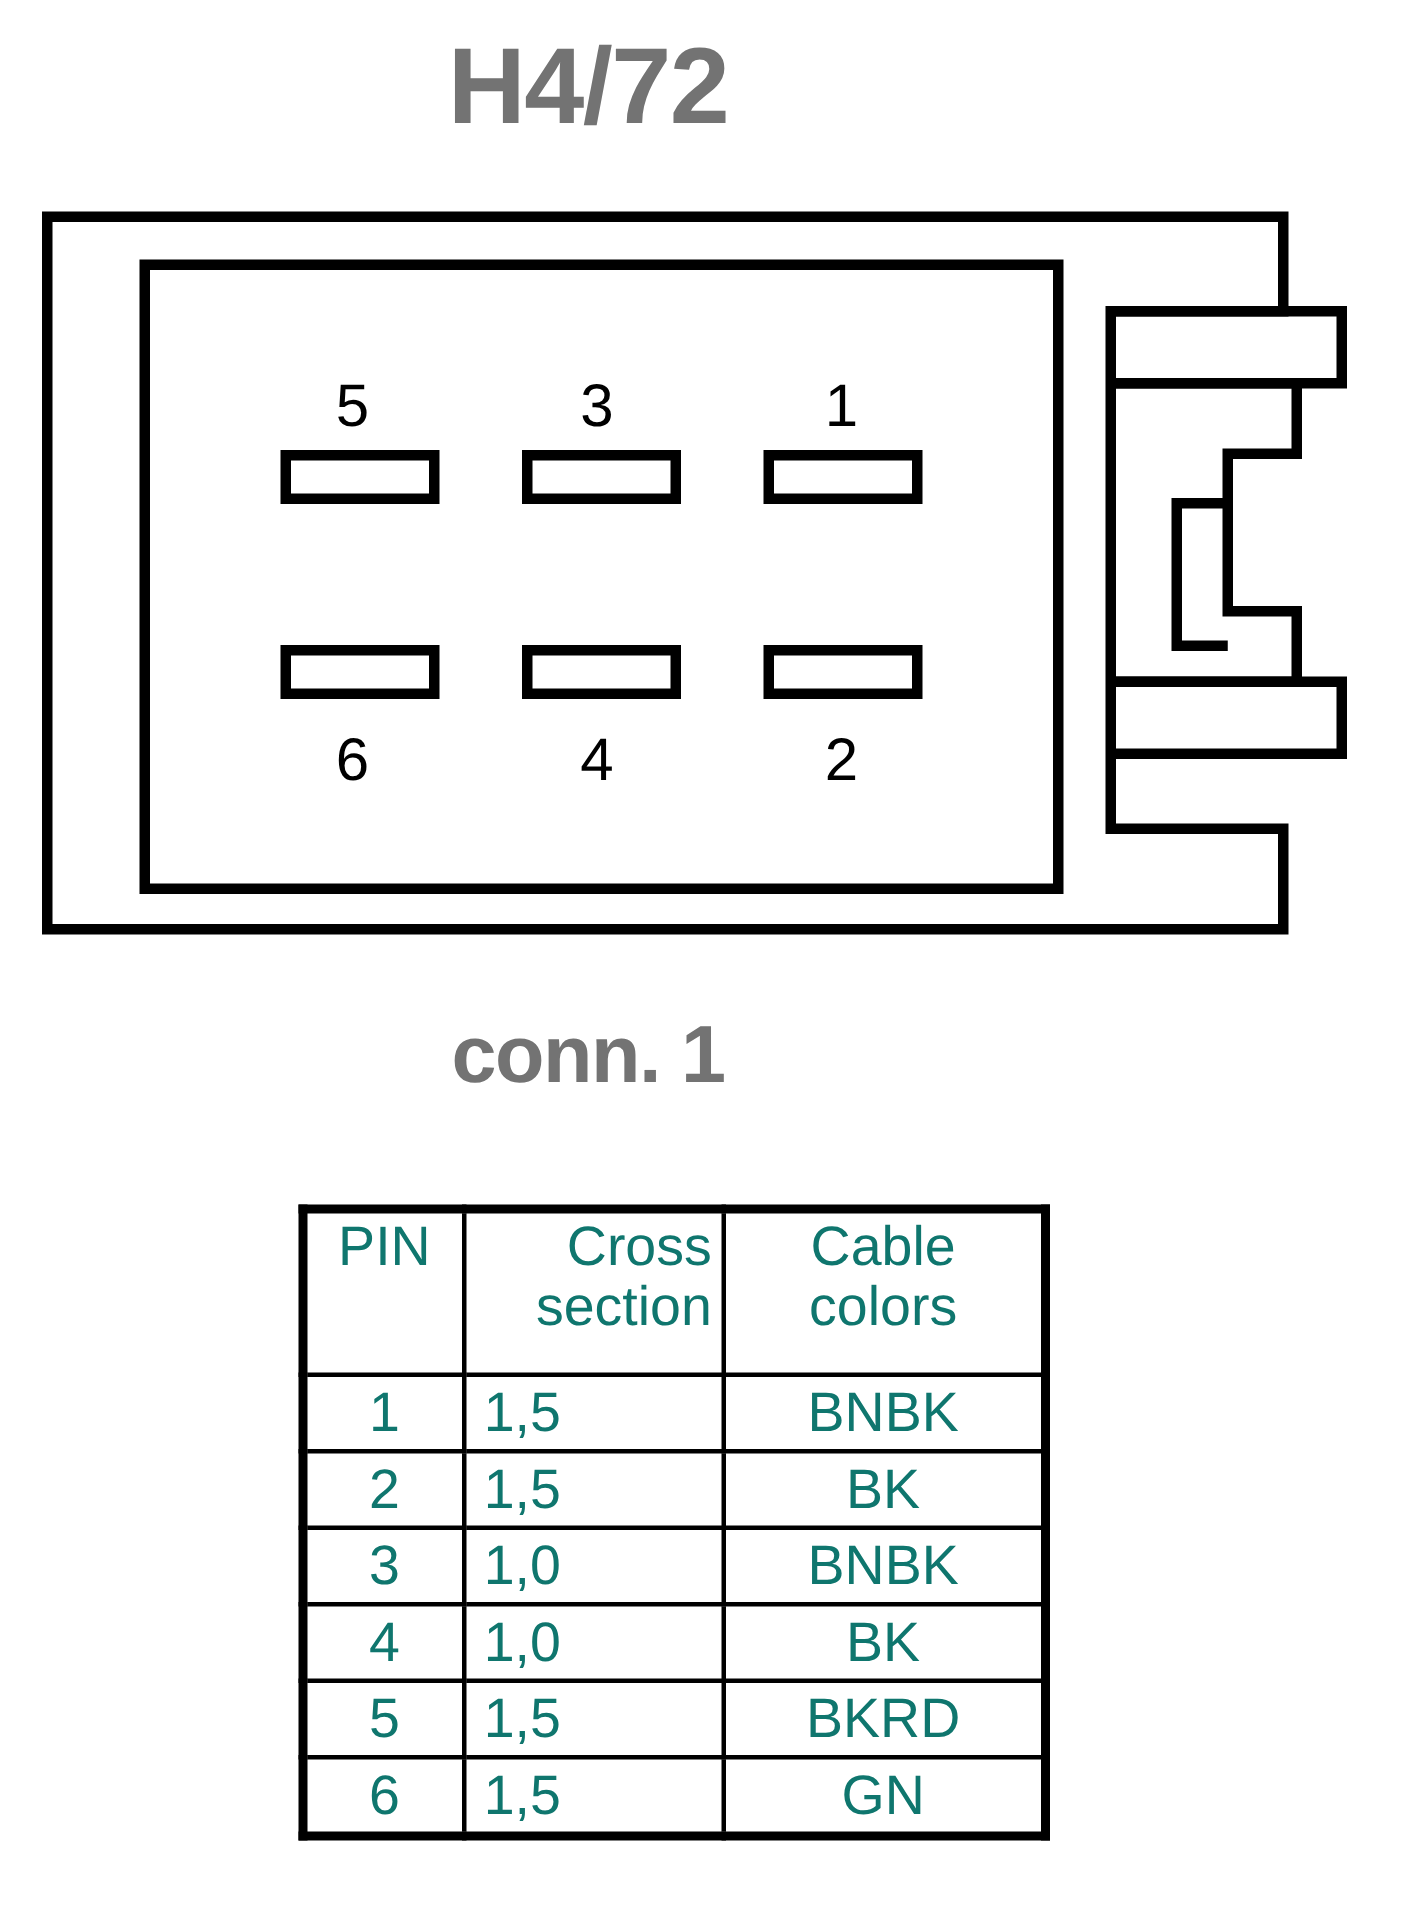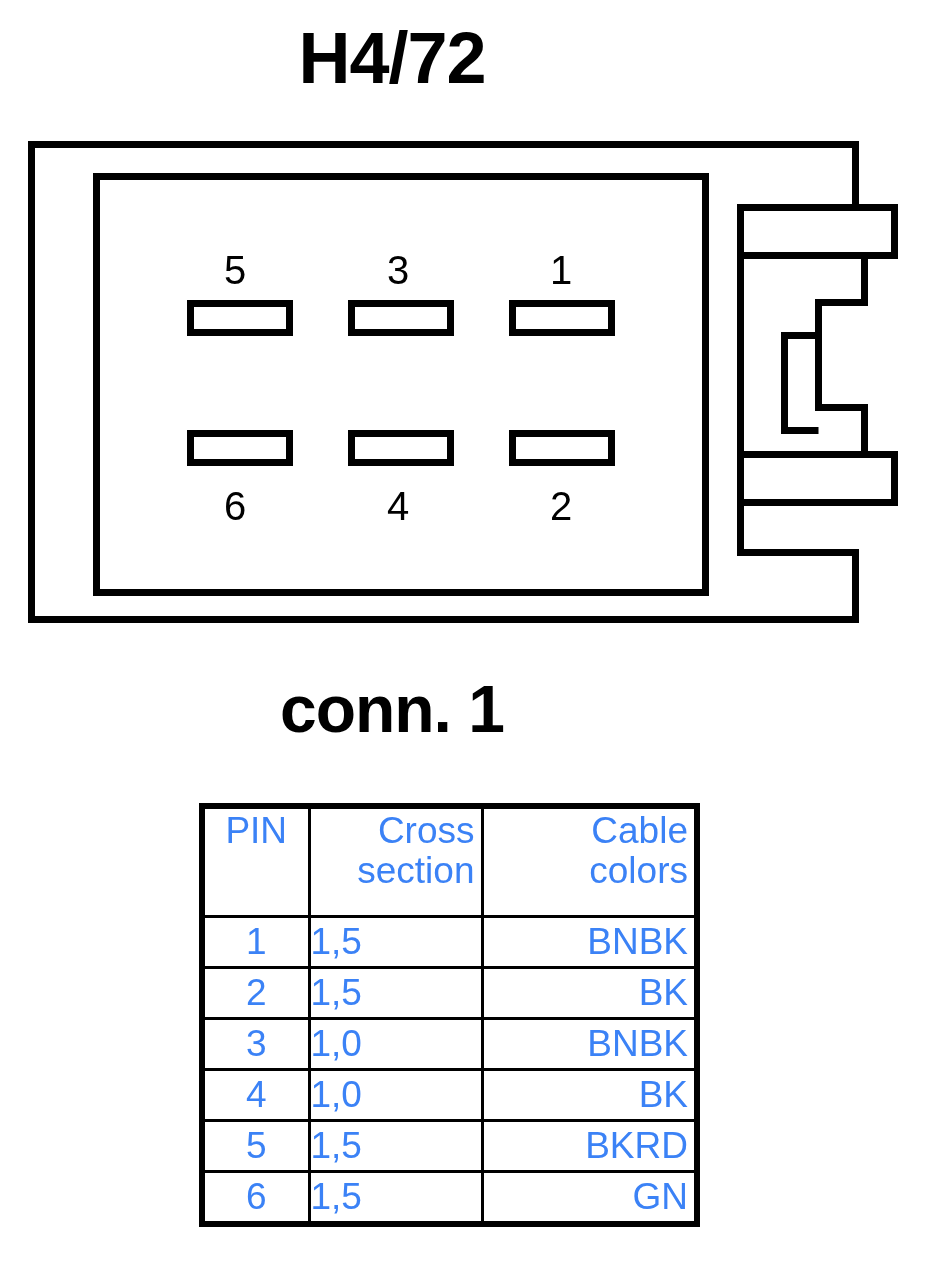--- a/index.html
+++ b/index.html
@@ -17,32 +17,32 @@
     overflow: hidden;
   }
 
   
   .title {
     position: absolute;
     left: 0;
     width: 784px;
     text-align: center;
     font-weight: bold;
-    color: #000000;
+    color: #737373;
     line-height: 1;
     white-space: nowrap;
   }
   #connector-title {
     top: 22px;
     font-size: 72px;
     letter-spacing: -1px;
   }
   #connector-subtitle {
     top: 676px;
-    font-size: 66px;
+    font-size: 54px;
     letter-spacing: -1px;
   }
 
   
   #connector-drawing {
     position: absolute;
     left: 0;
     top: 120px;
   }
   .line-shape {
@@ -79,40 +79,40 @@
   #pin-table col.col-pin      { width: 107px; }
   #pin-table col.col-cross    { width: 173px; }
   #pin-table col.col-colors   { width: 215px; }
 
   #pin-table th,
   #pin-table td {
     border: 3px solid #000000;
     font-family: "Liberation Sans", sans-serif;
     font-size: 37px;
     font-weight: normal;
-    color: #3b82f6;
+    color: #0f766e;
     padding: 0 6px;
     line-height: 1.08;
   }
   #pin-table thead th {
     height: 104px;
     vertical-align: top;
     padding-top: 2px;
   }
   #pin-table thead th.h-pin     { text-align: center; }
   #pin-table thead th.h-cross   { text-align: right; }
-  #pin-table thead th.h-colors  { text-align: right; }
+  #pin-table thead th.h-colors  { text-align: center; }
 
   #pin-table tbody td {
     height: 48px;
     vertical-align: middle;
   }
   #pin-table tbody td.c-pin    { text-align: center; }
-  #pin-table tbody td.c-cross  { text-align: left; padding-left: 0; margin-top: 24px; }
-  #pin-table tbody td.c-colors { text-align: right; }
+  #pin-table tbody td.c-cross  { text-align: left; padding-left: 12px; margin-top: 24px; }
+  #pin-table tbody td.c-colors { text-align: center; }
 </style>
 </head>
 <body>
 
 <div class="title" id="connector-title">H4/72</div>
 
 <div id="connector-drawing">
   <svg width="944" height="520" viewBox="0 0 944 520">
 
     <path class="line-shape" d="M 31.5 24.5

